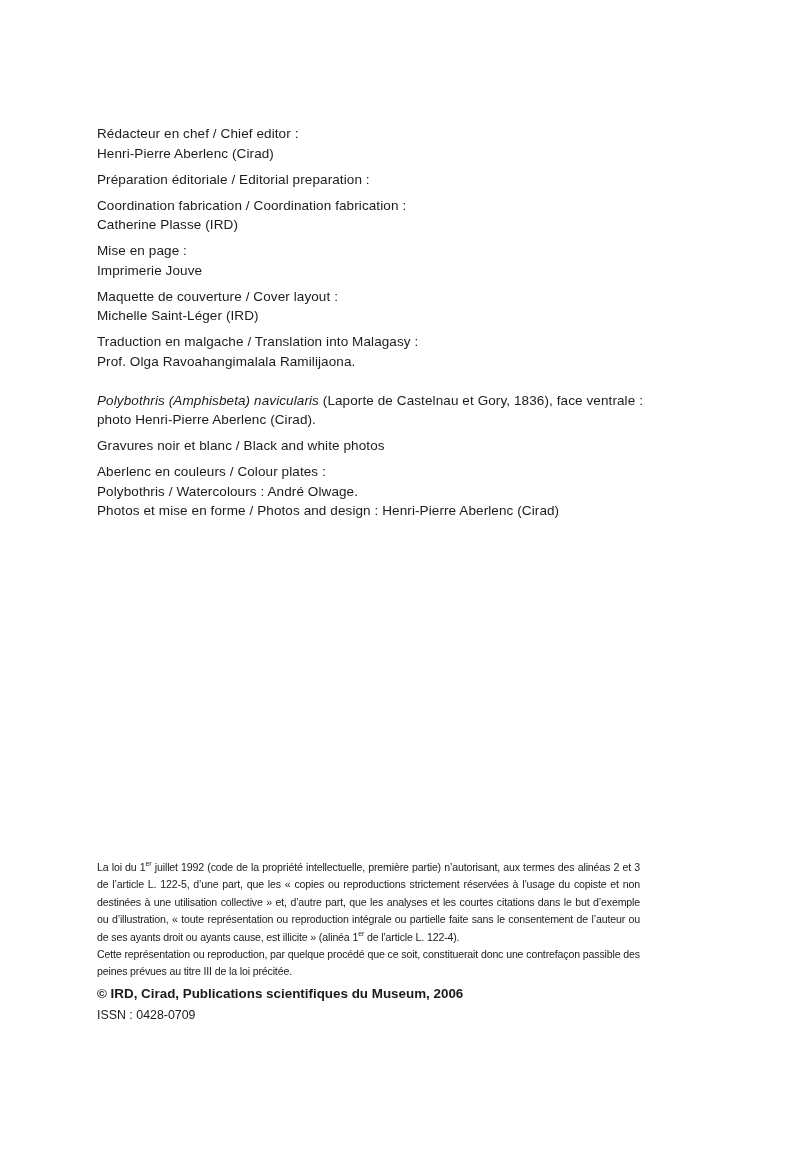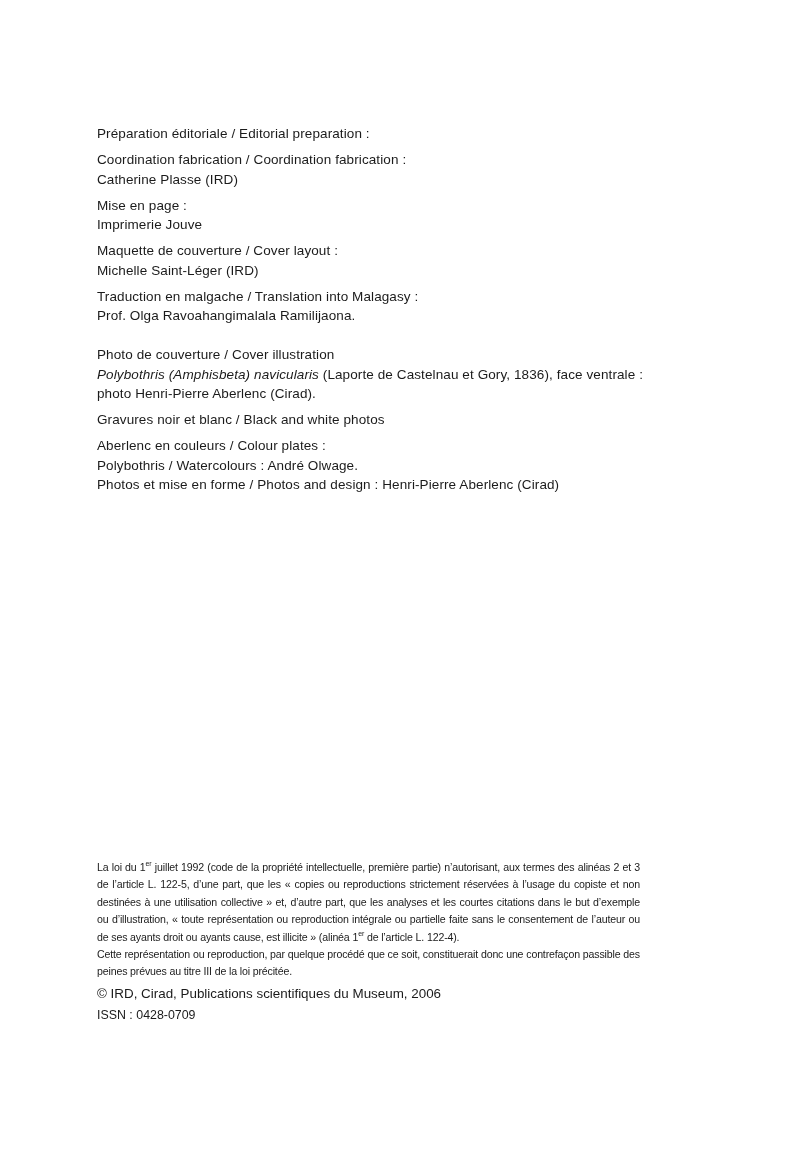--- a/index.html
+++ b/index.html
@@ -50,34 +50,38 @@
   
   .imprint {
     position: absolute;
     left: 97px;
     top: 985px;
     width: 605px;
     font-size: 12.4px;
     line-height: 18.6px;
   }
   .copyright-line {
-    font-weight: normal;
+    font-weight: bold;
     font-size: 13.4px;
     margin-bottom: 2px;
     white-space: nowrap;
   }
   .imprint-line { white-space: nowrap; }
 </style>
 </head>
 <body>
 
 <div class="page">
 
   <div class="credits">
 
+    <div class="credit-block">
+      <div class="credit-line">Rédacteur en chef / Chief editor :</div>
+      <div class="credit-line">Henri-Pierre Aberlenc (Cirad)</div>
+    </div>
 
     <div class="credit-block">
       <div class="credit-line">Préparation éditoriale / Editorial preparation :</div>
     </div>
 
     <div class="credit-block">
       <div class="credit-line">Coordination fabrication / Coordination fabrication :</div>
       <div class="credit-line">Catherine Plasse (IRD)</div>
     </div>
 
@@ -91,21 +95,20 @@
       <div class="credit-line">Maquette de couverture / Cover layout :</div>
       <div class="credit-line">Michelle Saint-Léger (IRD)</div>
     </div>
 
     <div class="credit-block">
       <div class="credit-line">Traduction en malgache / Translation into Malagasy :</div>
       <div class="credit-line">Prof. Olga Ravoahangimalala Ramilijaona.</div>
     </div>
 
     <div class="credit-block gap-before">
-      <div class="credit-line">Photo de couverture / Cover illustration</div>
       <div class="credit-line"><span class="italic">Polybothris (Amphisbeta) navicularis</span><span> (Laporte de Castelnau et Gory, 1836), face ventrale :</span></div>
       <div class="credit-line">photo Henri-Pierre Aberlenc (Cirad).</div>
     </div>
 
     <div class="credit-block">
       <div class="credit-line">Gravures noir et blanc / Black and white photos</div>
     </div>
 
     <div class="credit-block">
       <div class="credit-line">Aberlenc en couleurs / Colour plates :</div>

